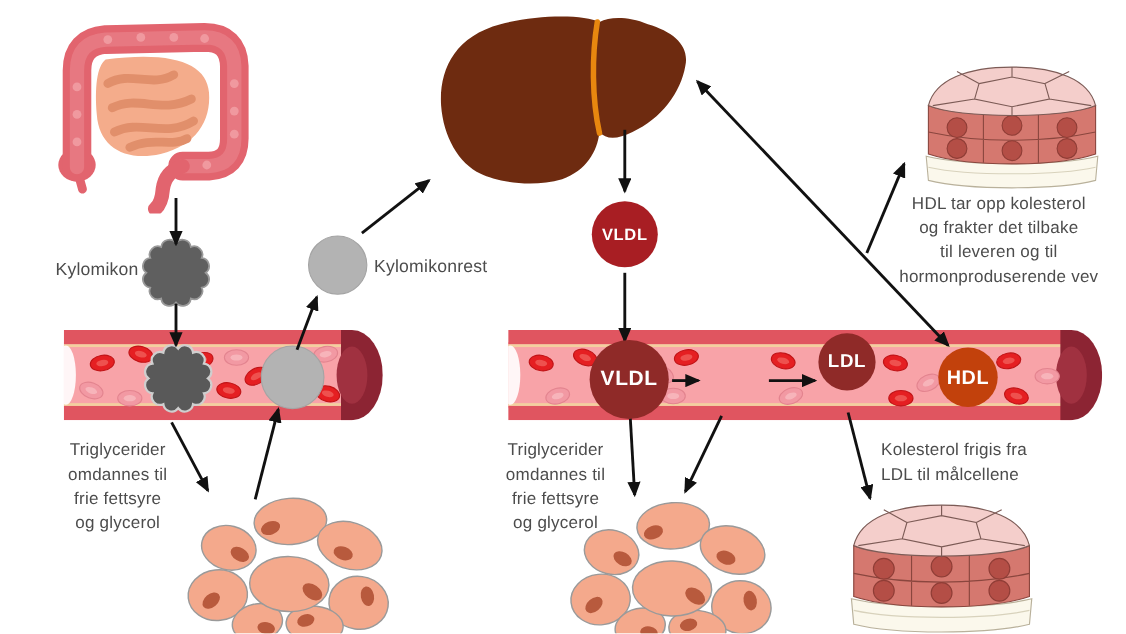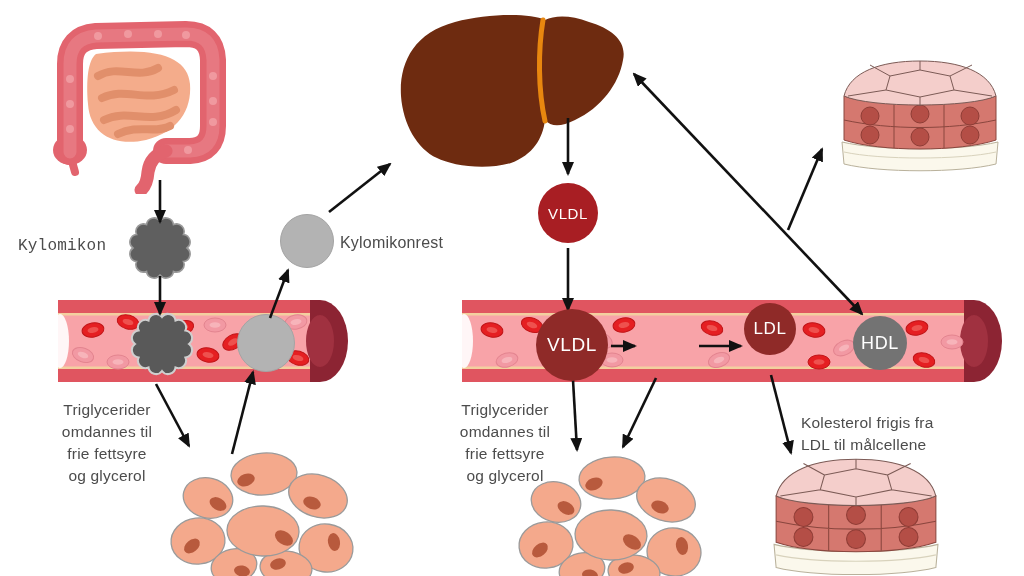--- a/index.html
+++ b/index.html
@@ -3,23 +3,23 @@
 <meta charset="utf-8">
 <style>
   html,body{margin:0;padding:0;background:#ffffff;}
   .canvas{position:relative;width:1024px;height:576px;background:#ffffff;overflow:hidden;
           font-family:"Liberation Sans",sans-serif;}
   .abs{position:absolute;}
   .label{position:absolute;color:#4c4c4c;font-weight:500;font-size:16px;letter-spacing:.2px;}
   .note{position:absolute;color:#4c4c4c;font-weight:500;font-size:15.5px;line-height:22px;
         white-space:pre-line;letter-spacing:.2px;}
   .center{text-align:center;}
-  .right{font-family:Liberation Mono, monospace;}
+  .right{text-align:right;}
   .lp{position:absolute;border-radius:50%;display:flex;align-items:center;justify-content:center;
-      color:#ffffff;font-weight:400;letter-spacing:.6px;}
+      color:#ffffff;font-weight:700;letter-spacing:.6px;}
   .lp-red{background:#8f2a28;}
   svg{display:block;}
 </style>
 </head>
 <body>
 
 <div class="canvas">
 
   <svg width="0" height="0" style="position:absolute">
     <defs>
@@ -208,31 +208,35 @@
 
   <div class="lp" style="left:538px;top:183px;width:60px;height:60px;background:#a81e23;font-size:15px">
     <span>VLDL</span>
   </div>
   <div class="lp lp-red" style="left:536px;top:309px;width:72px;height:72px;font-size:19px">
     <span>VLDL</span>
   </div>
   <div class="lp lp-red" style="left:744px;top:303px;width:52px;height:52px;font-size:17px">
     <span>LDL</span>
   </div>
-  <div class="lp" style="left:853px;top:316px;width:54px;height:54px;background:#737373;font-size:18px">
+  <div class="lp" style="left:853px;top:316px;width:54px;height:54px;background:#c2410c;font-size:18px">
     <span>HDL</span>
   </div>
 
   <div class="label right" style="left:18px;top:237px;width:108px">Kylomikon</div>
   <div class="label" style="left:340px;top:234px;width:150px">Kylomikonrest</div>
 
   <div class="note center" style="left:22px;top:399px;width:170px">Triglycerider
 omdannes til
 frie fettsyre
 og glycerol</div>
   <div class="note center" style="left:420px;top:399px;width:170px">Triglycerider
 omdannes til
 frie fettsyre
 og glycerol</div>
-  <div class="note" style="left:801px;top:412px;width:210px">Kolesterol frigis fra
+  <div class="note center" style="left:792px;top:175px;width:232px">HDL tar opp kolesterol
+og frakter det tilbake
+til leveren og til
+hormonproduserende vev</div>
+  <div class="note" style="left:801px;top:399px;width:210px">Kolesterol frigis fra
 LDL til målcellene</div>
 
 </div>
 
 </body></html>

